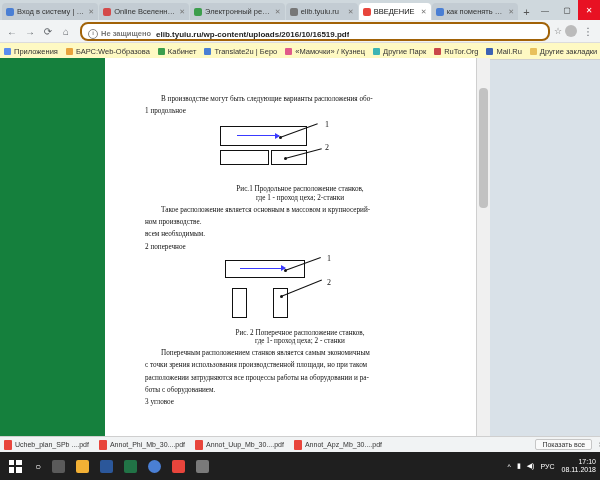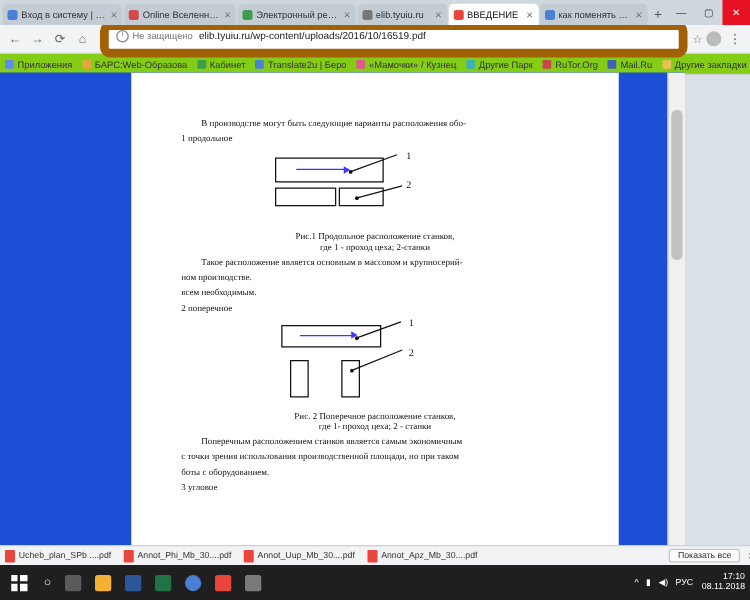--- a/index.html
+++ b/index.html
@@ -17,38 +17,38 @@
   .tab .favicon{width:8px;height:8px;border-radius:2px;margin-right:3px;flex:0 0 8px;}
   .tab .tlabel{overflow:hidden;text-overflow:ellipsis;white-space:nowrap;}
   .tab .tclose{margin-left:auto;font-size:7px;color:#777;padding-left:3px;}
   .newtab{width:16px;height:16px;display:flex;align-items:center;justify-content:center;font-size:11px;color:#555;}
   .wbtns{display:flex;align-items:center;height:20px;}
   .wbtn{width:22px;height:20px;display:flex;align-items:center;justify-content:center;font-size:8px;color:#333;}
   .wbtn.close{background:#e81123;color:#fff;}
 
   .navbar{height:22px;background:#f1f3f4;display:flex;align-items:center;padding:0 4px;border-bottom:1px solid #dcdcdc;}
   .navicon{width:16px;height:16px;display:flex;align-items:center;justify-content:center;color:#5f6368;font-size:10px;margin-right:2px;}
-  .omnibox{flex:1;height:15px;background:#fff;border:7px solid #a16207;border-radius:8px;display:flex;align-items:flex-start;
-           padding:0 6px;font-size:8px;color:#333;margin:0 4px;overflow:hidden;white-space:nowrap;}
+  .omnibox{flex:1;height:15px;background:#fff;border:2px solid #a16207;border-radius:8px;display:flex;align-items:flex-end;
+           padding:0 6px;font-size:8px;color:#333;margin:0 4px;overflow:hidden;white-space:nowrap;font-weight:bold;}
   .omnibox .secure{color:#777;margin-right:5px;font-size:7.5px;display:flex;align-items:center;}
   .omnibox .secure .ico{display:inline-block;width:8px;height:8px;border:1px solid #888;border-radius:50%;
         text-align:center;line-height:7px;font-size:6px;margin-right:3px;color:#888;}
   .omnibox .url{color:#222;overflow:hidden;text-overflow:ellipsis;}
   .star{color:#777;font-size:9px;}
   .avatar{width:12px;height:12px;border-radius:50%;background:#bbb;margin:0 3px;}
   .menudots{color:#5f6368;font-size:10px;padding:0 3px;}
 
-  .bookmarks{height:16px;background:#84cc16;display:flex;align-items:center;padding:0 4px;
+  .bookmarks{height:16px;background:#fef9c3;display:flex;align-items:center;padding:0 4px;
              border-bottom:1px solid #cfcfcf;font-size:7.5px;color:#333;overflow:hidden;}
   .bm{display:flex;align-items:center;margin-right:8px;white-space:nowrap;}
   .bm .bico{width:7px;height:7px;margin-right:3px;border-radius:1px;flex:0 0 7px;}
   .bm-right{margin-left:auto;display:flex;align-items:center;}
 
   
-  .viewer{position:absolute;top:58px;left:0;width:548px;height:379px;background:#1d4ed8;overflow:hidden;}
+  .viewer{position:absolute;top:58px;left:0;width:490px;height:379px;background:#15803d;overflow:hidden;}
   .page{position:absolute;left:105px;top:0;width:390px;height:379px;background:#fff;}
   .ptext{position:absolute;left:40px;top:36px;width:310px;font-family:"Liberation Serif",serif;font-size:7.2px;
          color:#111;line-height:1.42;text-align:justify;}
   .ptext p{margin:0 0 2px 0;}
   .ind{text-indent:16px;}
   .caption{text-align:center;margin:5px 0 5px 0;}
   .fig{position:relative;width:310px;height:62px;margin:4px 0 2px 0;}
 
   
   .bar{position:absolute;border:1px solid #111;}
@@ -223,20 +223,21 @@
           <div class="dot" style="left:135px;top:39px;"></div>
           <div class="lbl" style="left:182px;top:-3px;">1</div>
           <div class="lbl" style="left:182px;top:21px;">2</div>
         </div>
 
         <p class="caption">Рис. 2 Поперечное расположение станков,</p>
         <p class="caption" style="margin-top:-4px">где 1- проход цеха; 2 - станки</p>
 
         <p class="ind">Поперечным расположением станков является самым экономичным</p>
         <p>с точки зрения использования производственной площади, но при таком</p>
+        <p>расположении затрудняются все процессы работы на оборудовании и ра-</p>
         <p>боты с оборудованием.</p>
         <p>3 угловое</p>
       </div>
     </div>
 
     <div class="vscroll">
       <div class="vthumb"></div>
     </div>
   </div>
 

